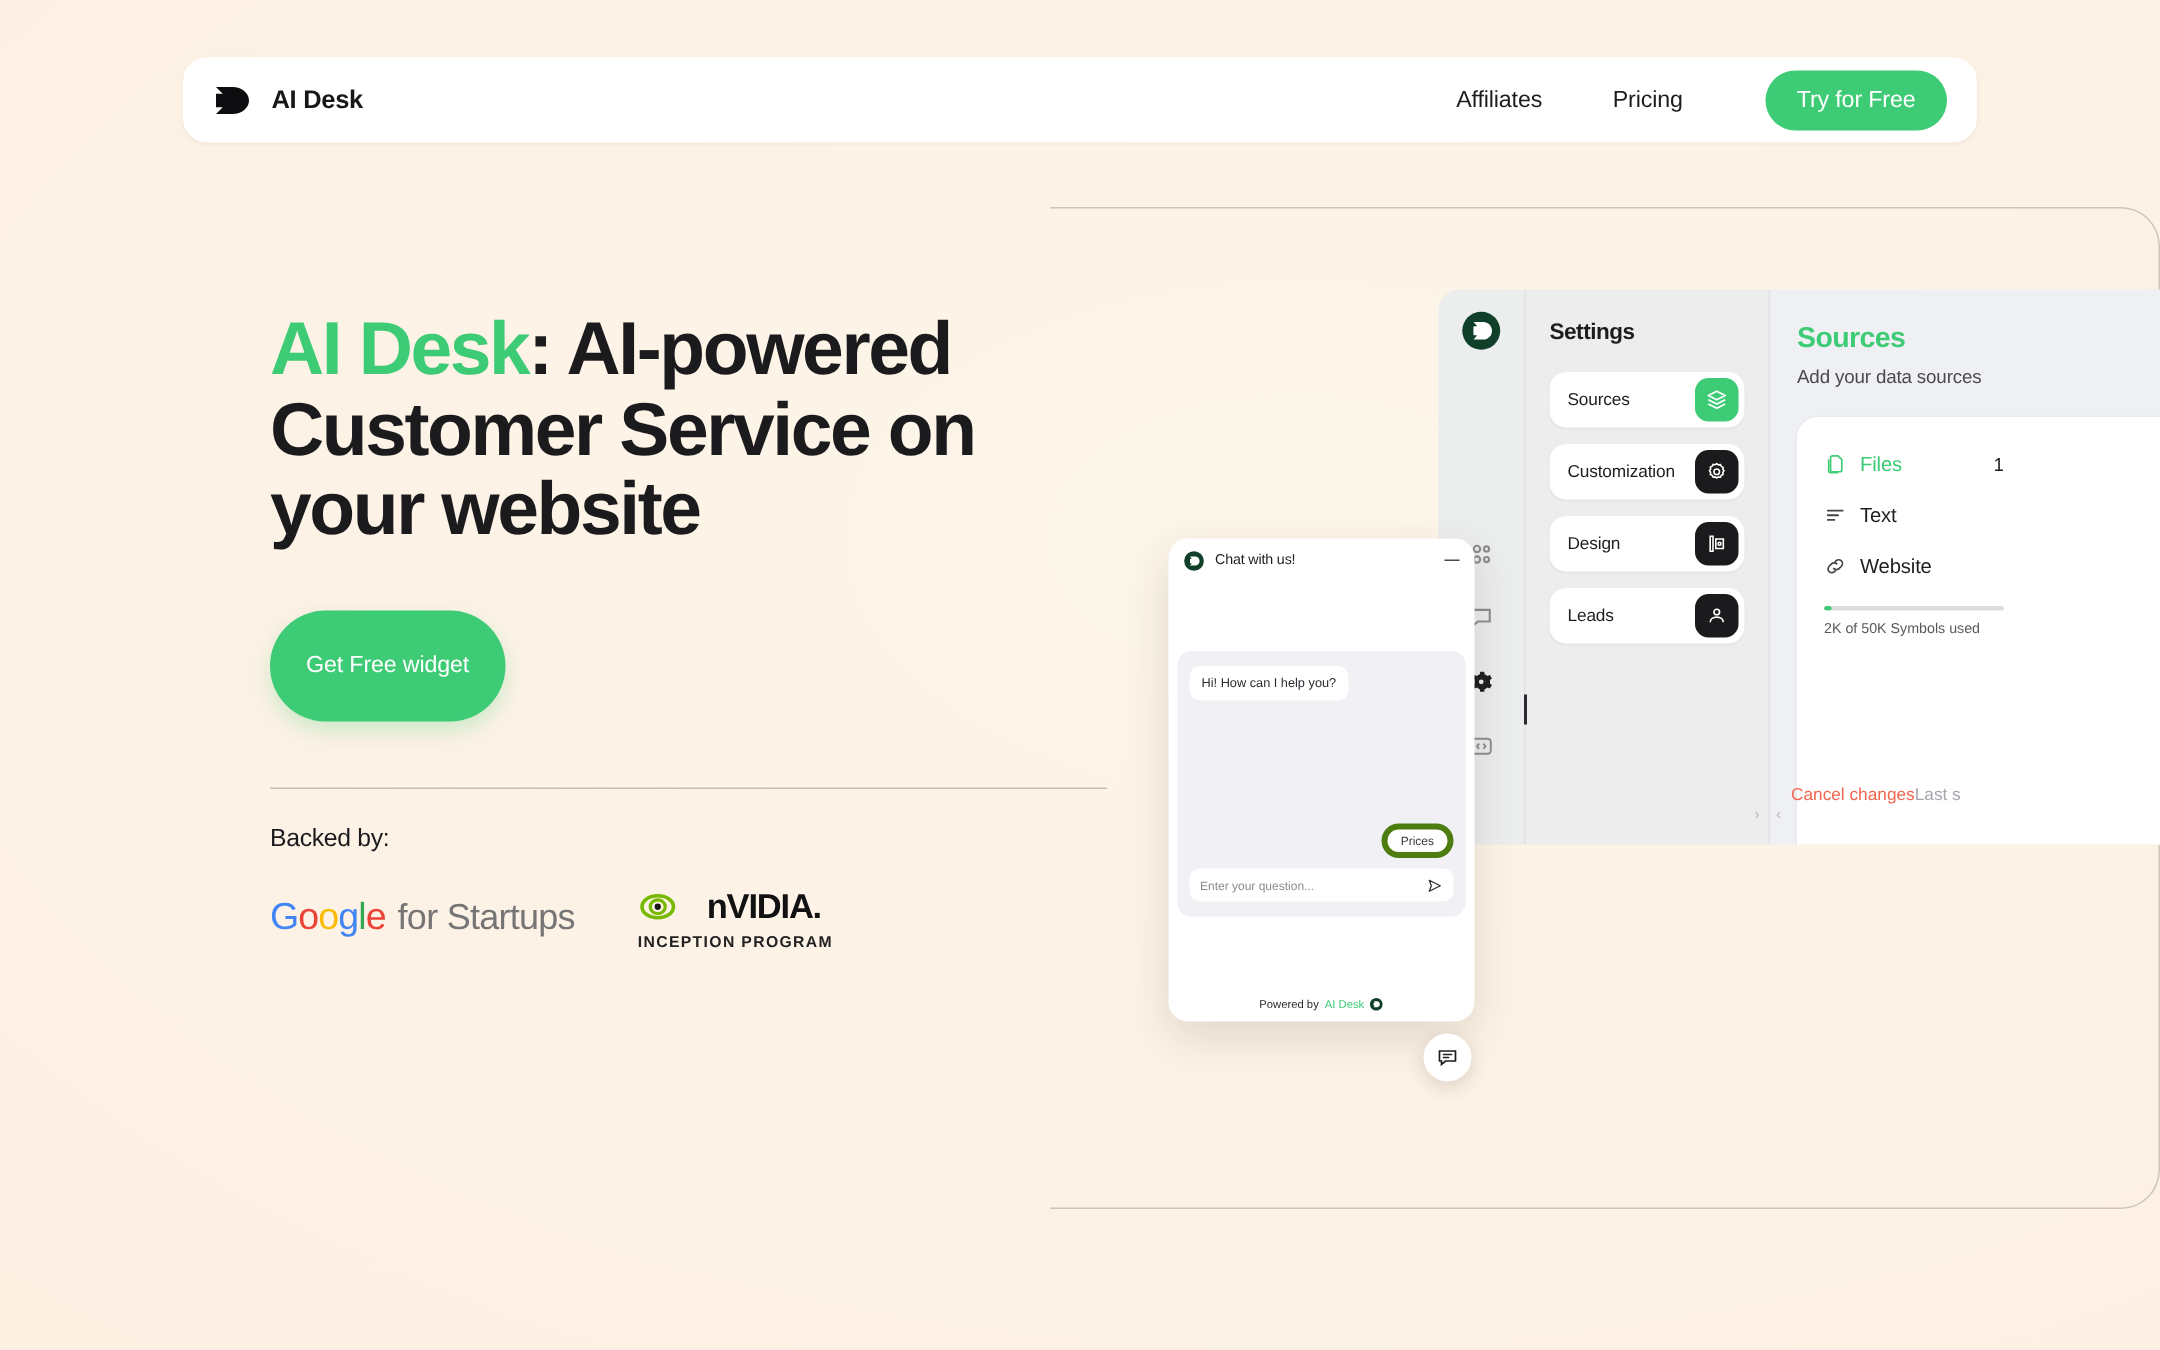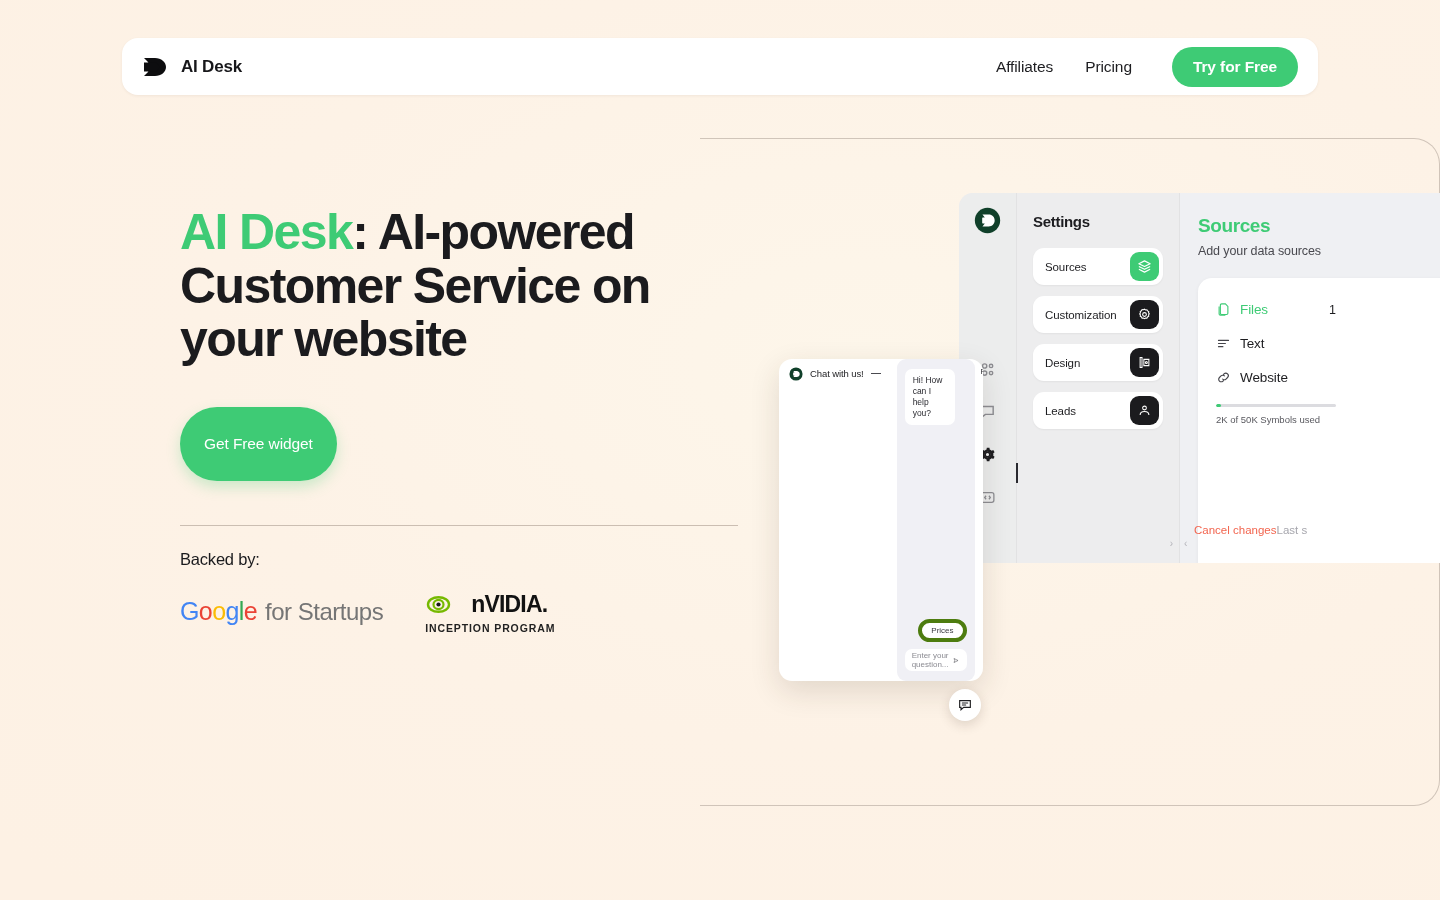--- a/index.html
+++ b/index.html
@@ -33,28 +33,28 @@
     width: 1196px; height: 57px;
     background: #fff; border-radius: 16px;
     box-shadow: 0 1px 3px rgba(80,60,40,.07);
     display: flex; align-items: center; padding: 0 20px 0 16px;
   }
   .brand { display: flex; align-items: center; gap: 11px; }
   .brand-mark { width: 32px; height: 32px; display: block; }
   .brand-name {
     font-size: 17px; font-weight: 700; color: #17171a; letter-spacing: -.2px;
   }
-  .nav { margin-left: auto; display: flex; align-items: center; gap: 32px; }
+  .nav { margin-left: auto; display: flex; align-items: center; gap: 47px; }
   .nav-link {
     font-size: 15.5px; color: #1d1d20; text-decoration: none; font-weight: 400;
     letter-spacing: -.1px;
   }
   .cta-header {
     background: #3ecb75; color: #fff; border: none;
-    font-family: inherit; font-size: 15.5px; font-weight: 700;
+    font-family: inherit; font-size: 15.5px; font-weight: 400;
     padding: 11px 21px; border-radius: 999px; cursor: pointer;
     letter-spacing: -.1px; margin-left: 8px;
   }
 
   
   .hero { position: absolute; left: 180px; top: 206px; width: 560px; }
   h1.headline {
     font-size: 50px; line-height: 1.07; font-weight: 700;
     color: #1b1b1e; letter-spacing: -1.6px; max-width: 500px;
   }
@@ -182,21 +182,21 @@
   .chev-collapse {
     position: absolute; bottom: 14px; font-size: 10px; color: #b4b4ba; cursor: pointer;
   }
 
   
   .chat {
     position: absolute; left: 779px; top: 359px;
     width: 204px; height: 322px;
     background: #fff; border-radius: 13px;
     box-shadow: 0 10px 30px rgba(60,45,30,.14);
-    overflow: hidden; display: flex; 
+    overflow: hidden; display: flex; flex-direction: column; gap: 46px;
   }
   .chat-head {
     height: 29px; display: flex; align-items: center; gap: 7px;
     padding: 0 10px; flex-shrink: 0;
   }
   .chat-logo { width: 14px; height: 14px; }
   .chat-title { font-size: 9.5px; color: #1d1d20; letter-spacing: -.1px; }
   .chat-min {
     margin-left: auto; width: 10px; height: 1.4px; background: #4a4a50; cursor: pointer;
   }

